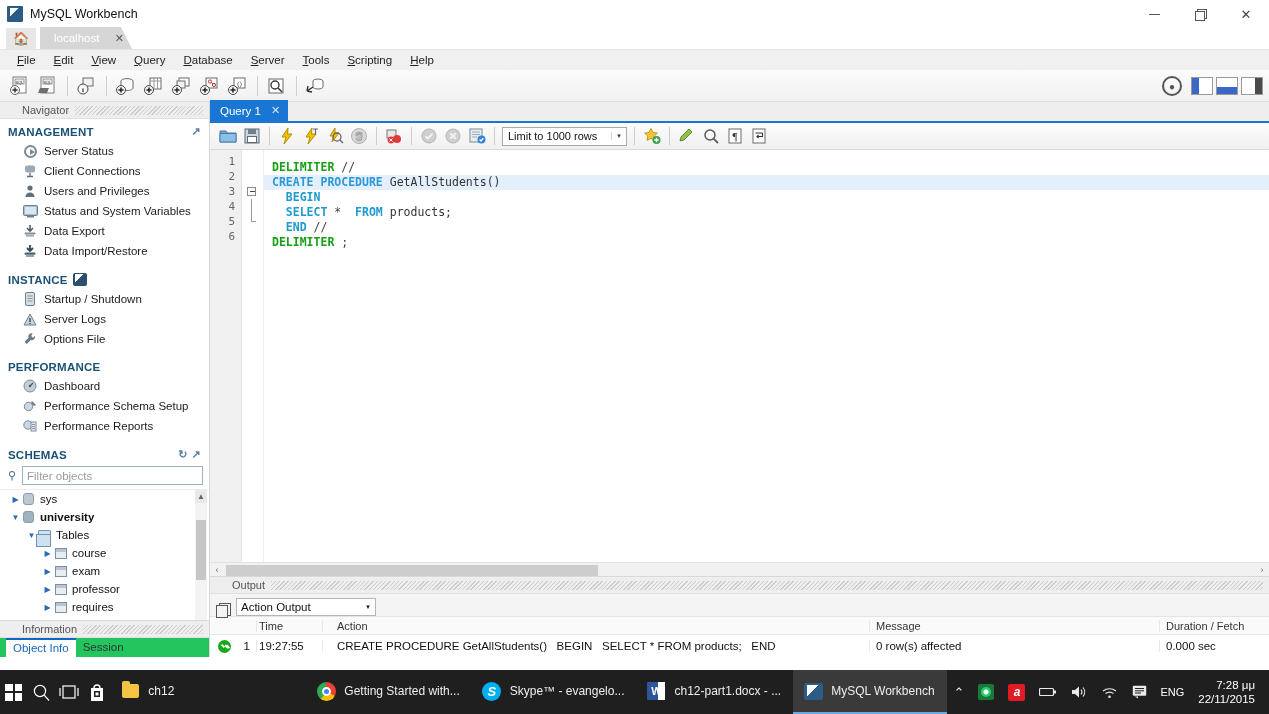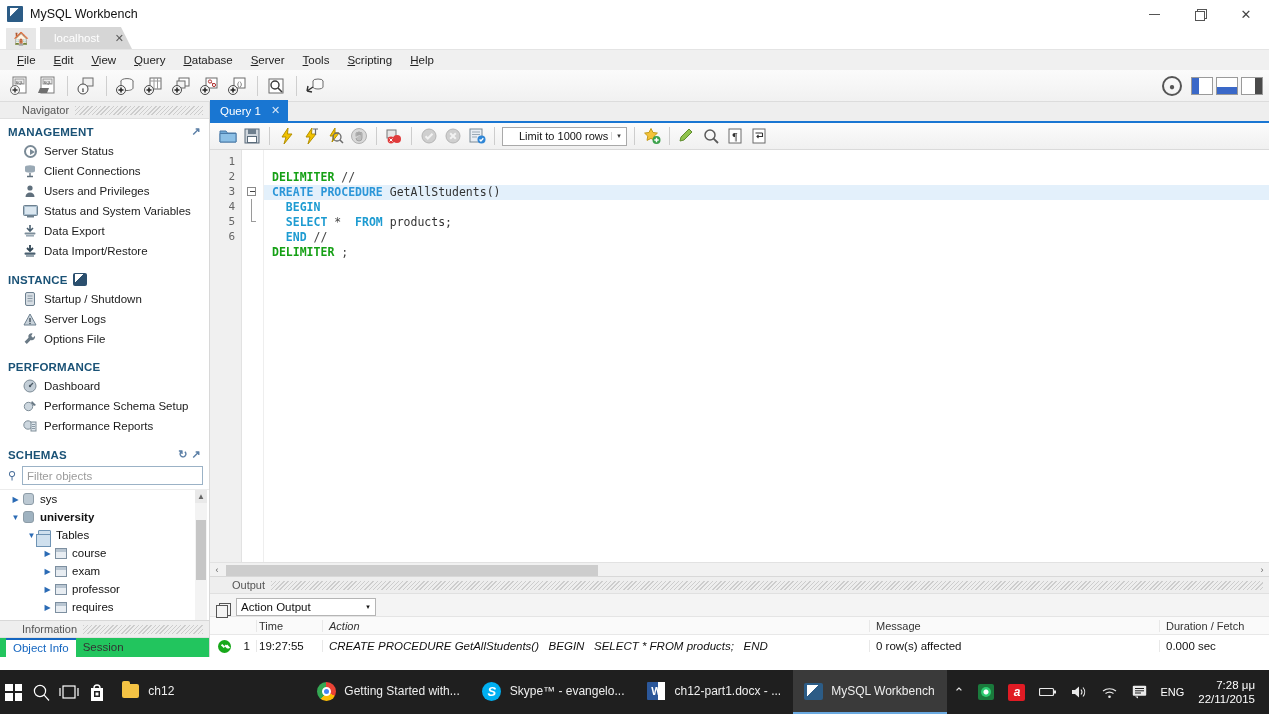--- a/index.html
+++ b/index.html
@@ -154,39 +154,39 @@
 
   .qtoolbar {
     height: 27px; background: linear-gradient(#fcfcfc,#f0f0f0); border-bottom: 1px solid #dadada;
     display: flex; align-items: center; padding-left: 6px;
   }
   .qt-ico { width: 23px; height: 23px; display: flex; align-items: center; justify-content: center;
             position: relative; margin-right: 1px; }
   .qt-sep { width: 1px; height: 18px; background: #cdcdcd; margin: 0 5px; }
   .limit-combo {
     height: 19px; border: 1px solid #a9a9a9; background: #fff; display: flex; align-items: center;
-    font-size: 11px; padding: 0 0 0 16px; color: #111; min-width: 125px; margin: 0 2px;
+    font-size: 11px; padding: 0 0 0 5px; color: #111; min-width: 125px; margin: 0 2px;
   }
   .limit-combo .lv { flex: 1; }
   .limit-combo .arrow { width: 15px; text-align: center; font-size: 7px; color: #333; border-left:1px solid #d6d6d6;}
 
   .code-wrap { flex: 1; display: flex; position: relative; overflow: hidden; background: #fff; }
   .gutter { width: 32px; background: #f0f0f0; border-right: 1px solid #e2e2e2;
             font-family: "DejaVu Sans Mono", monospace; font-size: 11px; color: #666; text-align: right; padding-top: 4px; }
   .gutter .ln { height: 15px; line-height: 15px; padding-right: 6px; position: relative; }
   .bpdot { position: absolute; right: -12px; top: 5px; width: 6px; height: 6px; border-radius: 50%; background: #2d7fd8; }
   .foldcol { width: 22px; background: #fff; border-right: 1px solid #eee; padding-top: 4px; position: relative; }
   .foldcol .fr { height: 15px; position: relative; }
   .fold-box { position:absolute; left:5px; top:3px; width:9px; height:9px; border:1px solid #8a8a8a; background:#fff; }
   .fold-box:after { content:""; position:absolute; left:2px; top:3px; width:5px; height:1px; background:#444; }
   .fold-line { position:absolute; left:9px; top:0; bottom:0; width:1px; background:#9a9a9a; }
   .fold-end { position:absolute; left:9px; top:0; height:8px; width:1px; background:#9a9a9a; }
   .fold-end:after { content:""; position:absolute; left:0; top:7px; width:5px; height:1px; background:#9a9a9a; }
 
-  .code { flex: 1; padding-top: 20px; font-family: "DejaVu Sans Mono", monospace; font-size: 11.5px; }
+  .code { flex: 1; padding-top: 10px; font-family: "DejaVu Sans Mono", monospace; font-size: 11.5px; }
   .cline { height: 15px; line-height: 15px; padding-left: 8px; white-space: pre; }
   .cline.hl { background: #e3f0fb; }
   .kw { color: #15a015; font-weight: bold; }
   .kw2 { color: #2b96d8; font-weight: bold; }
   .kw3 { color: #1d9bd1; font-weight: bold; }
   .idt { color: #333333; }
   .op { color: #444; }
 
   .hsb { height: 14px; background: #f1f1f1; border-top: 1px solid #e2e2e2; display: flex; align-items: center; }
   .hsb .ar { width: 14px; text-align: center; color: #666; font-size: 9px; }
@@ -206,21 +206,21 @@
   .out-combo .arrow { width: 14px; text-align: center; font-size: 7px; }
   .out-head { display: flex; height: 18px; align-items: center; background: #fafafa; border-bottom: 1px solid #e8e8e8;
               font-size: 11px; color: #333; }
   .out-row { display: flex; height: 22px; align-items: center; font-size: 11.5px; color: #111; }
   .c-stat { width: 28px; display: flex; align-items: center; justify-content: center; }
   .ok-dot { width: 13px; height: 13px; border-radius: 50%; background: #17a81a; position: relative; }
   .ok-dot:after { content:""; position:absolute; left:3px; top:5px; width:4px; height:2px; background:#fff;
     transform: rotate(45deg); box-shadow: 3px -2px 0 0 #fff, 4px -3px 0 0 #fff; }
   .c-num { width: 18px; text-align: right; padding-right: 6px; }
   .c-time { width: 66px; padding-left: 2px; border-left: 1px solid #e8e8e8; }
-  .c-action { flex: 1; padding-left: 6px; border-left: 1px solid #e8e8e8; font-style: italic; }
+  .c-action { flex: 1; padding-left: 14px; border-left: 1px solid #e8e8e8; }
   .c-msg { width: 290px; padding-left: 6px; border-left: 1px solid #e8e8e8; }
   .c-dur { width: 110px; padding-left: 6px; border-left: 1px solid #e8e8e8; }
   .sp-ellipsis { white-space: pre; }
 
   
   .taskbar { position: absolute; left: 0; bottom: 0; width: 1269px; height: 44px; background: #1f1f1f;
              display: flex; align-items: center; }
   .tb-start { width: 48px; height: 44px; display:flex; align-items:center; justify-content:center; }
   .winlogo { width: 17px; height: 17px; display: grid; grid-template-columns: 1fr 1fr; grid-template-rows: 1fr 1fr; gap: 2px; }
   .winlogo i { background: #ffffff; display: block; }

